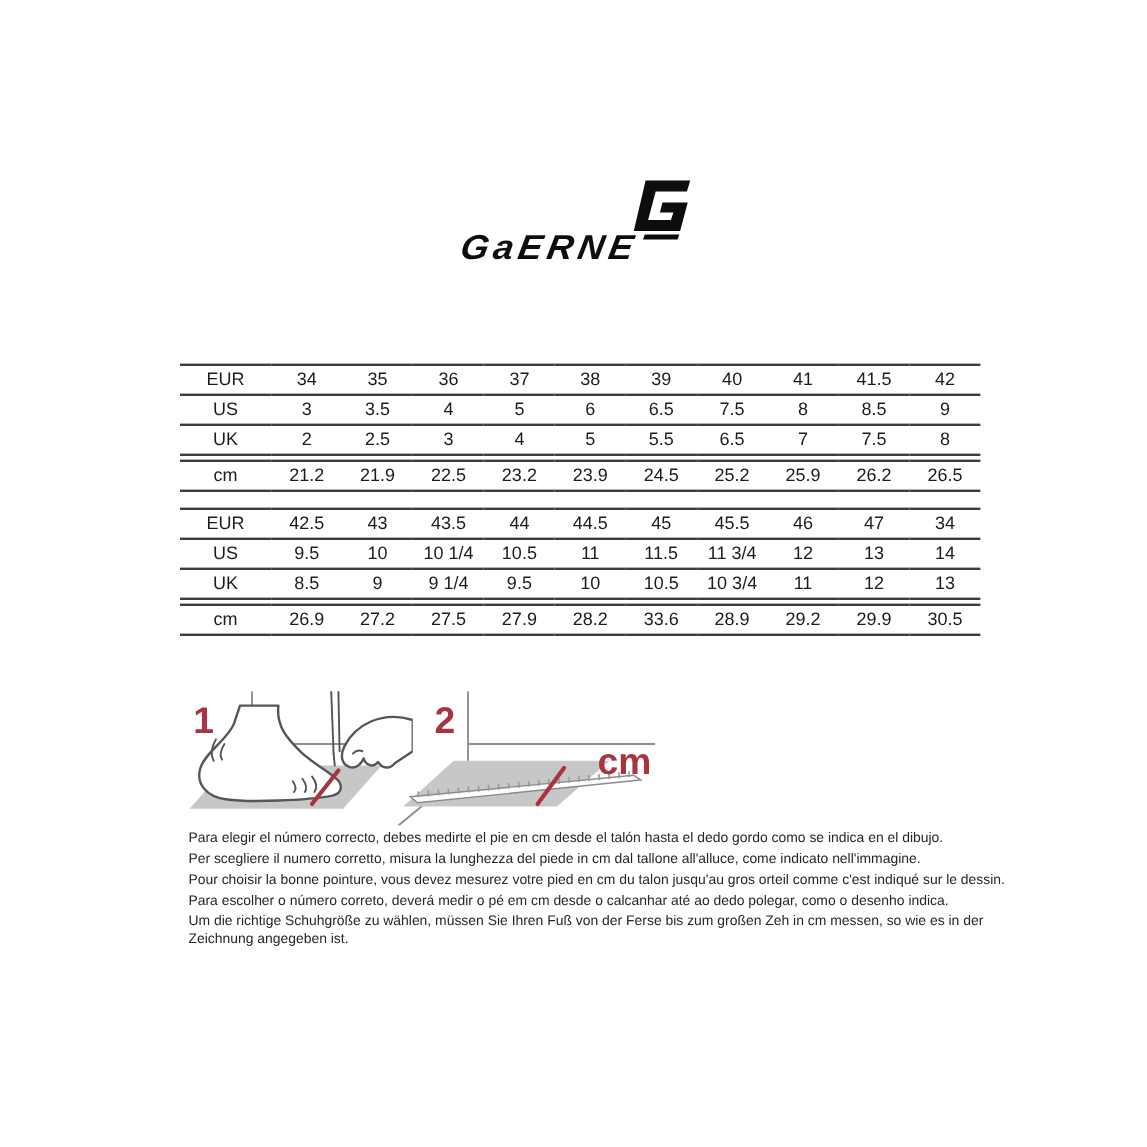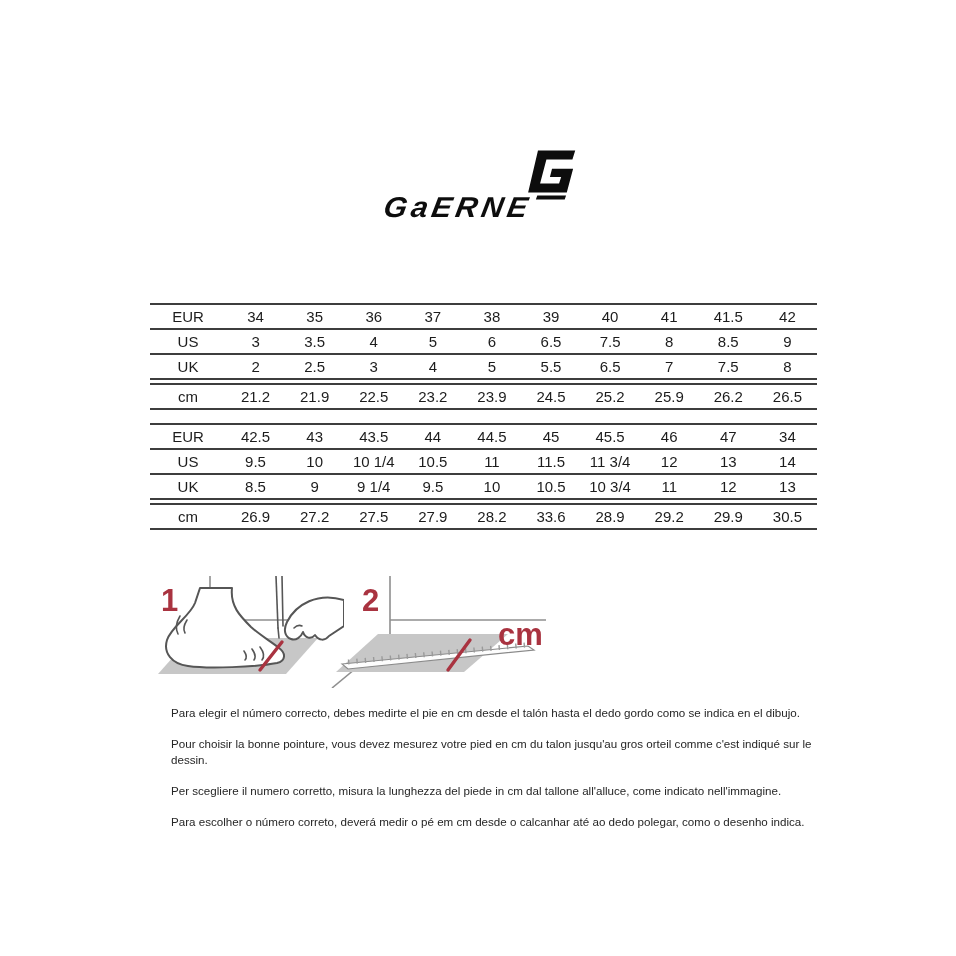--- a/index.html
+++ b/index.html
@@ -39,21 +39,21 @@
   .floor{fill:var(--floor-gray,#c7c7c7);}
   .wall{stroke:#8f8f8f;stroke-width:1.6;fill:none;}
   .sketch{stroke:var(--sketch-stroke,#555);stroke-width:2;fill:#ffffff;stroke-linejoin:round;stroke-linecap:round;}
   .sketch-line{stroke:var(--sketch-stroke,#555);stroke-width:1.6;fill:none;stroke-linecap:round;}
   .red-mark{stroke:var(--accent-red,#a93340);stroke-width:3.4;stroke-linecap:round;}
   .ruler-body{fill:#fdfdfd;stroke:#8a8a8a;stroke-width:1.2;}
   .ruler-ticks{stroke:#9a9a9a;stroke-width:5;stroke-dasharray:1.4 7;}
 
   
   #instructions{position:absolute;left:155px;top:689px;width:700px;}
-  #instructions p{margin:16px;padding:0;font-size:11.6px;line-height:15.3px;color:#262626;}
+  #instructions p{margin:2px;padding:0;font-size:11.6px;line-height:15.3px;color:#262626;}
 </style>
 </head>
 <body>
 
 <div id="page">
 
   <svg class="logo-g" viewBox="0 0 86 74" aria-hidden="true">
     <path d="M33 2 L86 2 L82 15 L45 15 L36 49 L63 49 L66 40 L50 40 L53 28 L83 28 L74 62 L19 62 L30 15 Z"></path>
     <path d="M32 66 L73 66 L71 72 L30 72 Z"></path>
   </svg>
@@ -265,18 +265,19 @@
 
     <polygon class="ruler-body" points="12,88 198,70 204,74 18,93"></polygon>
     <line class="ruler-ticks" x1="18" y1="86" x2="196" y2="69"></line>
 
     <line class="red-mark" x1="118" y1="94" x2="140" y2="64"></line>
   </svg>
   <div id="cm-label">cm</div>
 
   <div id="instructions">
     <p>Para elegir el número correcto, debes medirte el pie en cm desde el talón hasta el dedo gordo como se indica en el dibujo.</p>
+    <p>Per scegliere il numero corretto, misura la lunghezza del piede in cm dal tallone all'alluce, come indicato nell'immagine.</p>
     <p>Pour choisir la bonne pointure, vous devez mesurez votre pied en cm du talon jusqu'au gros orteil comme c'est indiqué sur le dessin.</p>
-    <p>Per scegliere il numero corretto, misura la lunghezza del piede in cm dal tallone all'alluce, come indicato nell'immagine.</p>
     <p>Para escolher o número correto, deverá medir o pé em cm desde o calcanhar até ao dedo polegar, como o desenho indica.</p>
+    <p>Um die richtige Schuhgröße zu wählen, müssen Sie Ihren Fuß von der Ferse bis zum großen Zeh in cm messen, so wie es in der Zeichnung angegeben ist.</p>
   </div>
 
 </div>
 
 </body></html>

